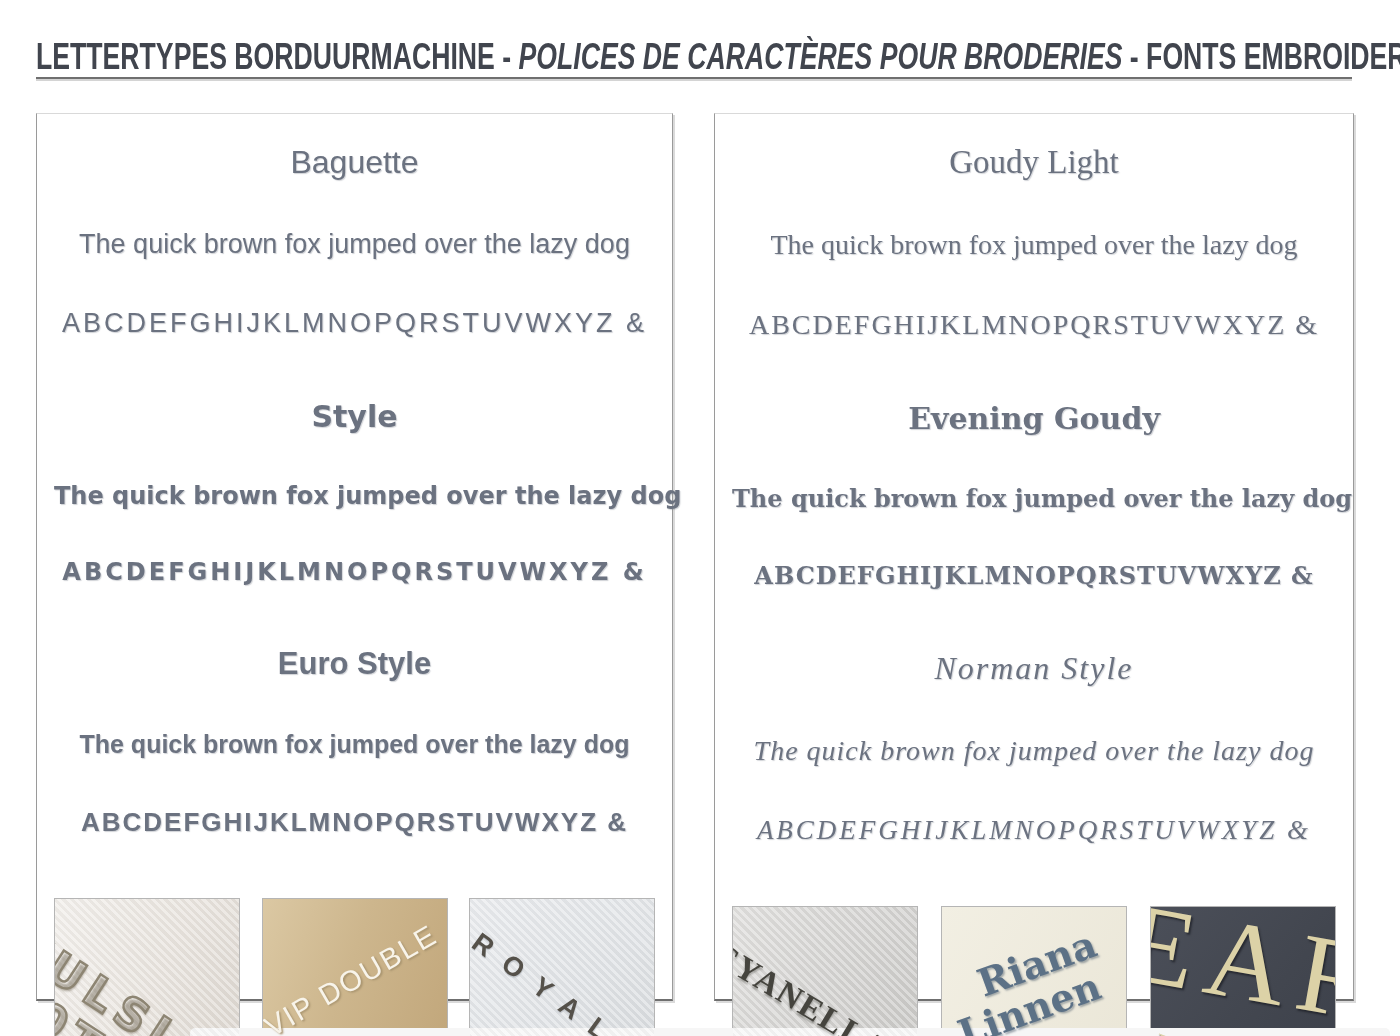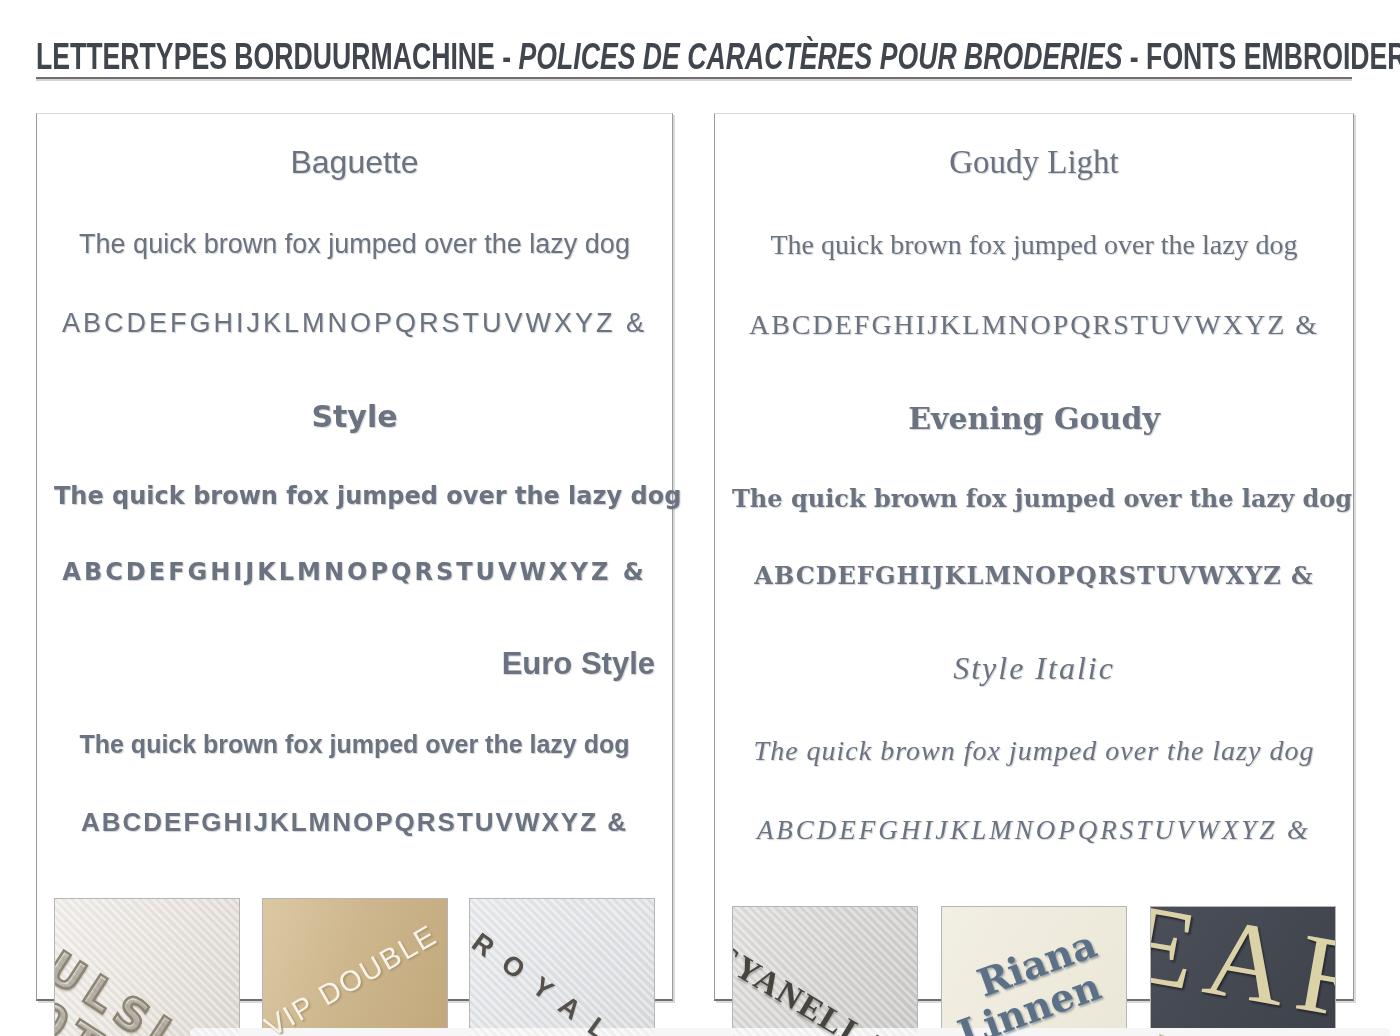--- a/index.html
+++ b/index.html
@@ -51,21 +51,21 @@
   .f-baguette .alpha { font-size:27px; letter-spacing:3px; }
 
   
   .f-avante { font-family:"DejaVu Sans", sans-serif; font-weight:bold; }
   .f-avante .font-name { font-size:30px; font-weight:bold; }
   .f-avante .fox   { font-size:24px; }
   .f-avante .alpha { font-size:24px; letter-spacing:3px; }
 
   
   .f-eurostyle { font-family:"Liberation Sans", sans-serif; font-weight:bold; }
-  .f-eurostyle .font-name { font-size:31px; font-weight:bold;text-align:right; }
+  .f-eurostyle .font-name { font-size:31px; font-weight:bold; }
   .f-eurostyle .fox   { font-size:25px; }
   .f-eurostyle .alpha { font-size:26px; letter-spacing:2px; }
 
   
   .f-goudy { font-family:"Liberation Serif", serif; }
   .f-goudy .font-name { font-size:33px; }
   .f-goudy .fox   { font-size:28px; }
   .f-goudy .alpha { font-size:28px; letter-spacing:2px; }
 
   
@@ -211,21 +211,21 @@
       <p class="alpha">ABCDEFGHIJKLMNOPQRSTUVWXYZ &amp;</p>
     </div>
 
     <div class="font-block f-evening">
       <h2 class="font-name">Evening Goudy</h2>
       <p class="fox">The quick brown fox jumped over the lazy dog</p>
       <p class="alpha">ABCDEFGHIJKLMNOPQRSTUVWXYZ &amp;</p>
     </div>
 
     <div class="font-block f-norman">
-      <h2 class="font-name">Style Italic</h2>
+      <h2 class="font-name">Norman Style</h2>
       <p class="fox">The quick brown fox jumped over the lazy dog</p>
       <p class="alpha">ABCDEFGHIJKLMNOPQRSTUVWXYZ &amp;</p>
     </div>
 
     <div class="photo-row">
       <figure class="photo towel" id="p-cyanella">
         <div class="photo-text">
           <div class="l1">CYANELLA</div>
         </div>
       </figure>

